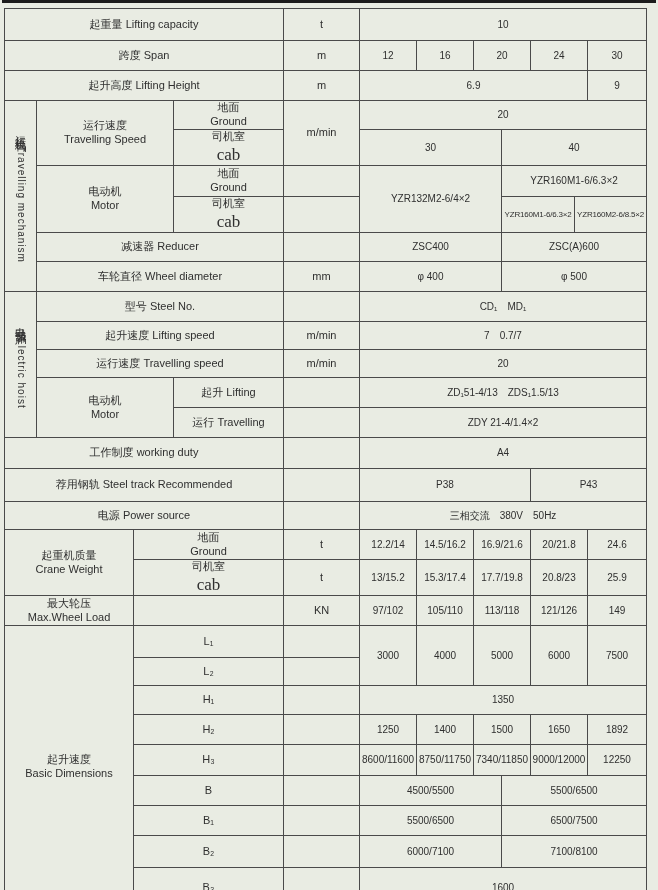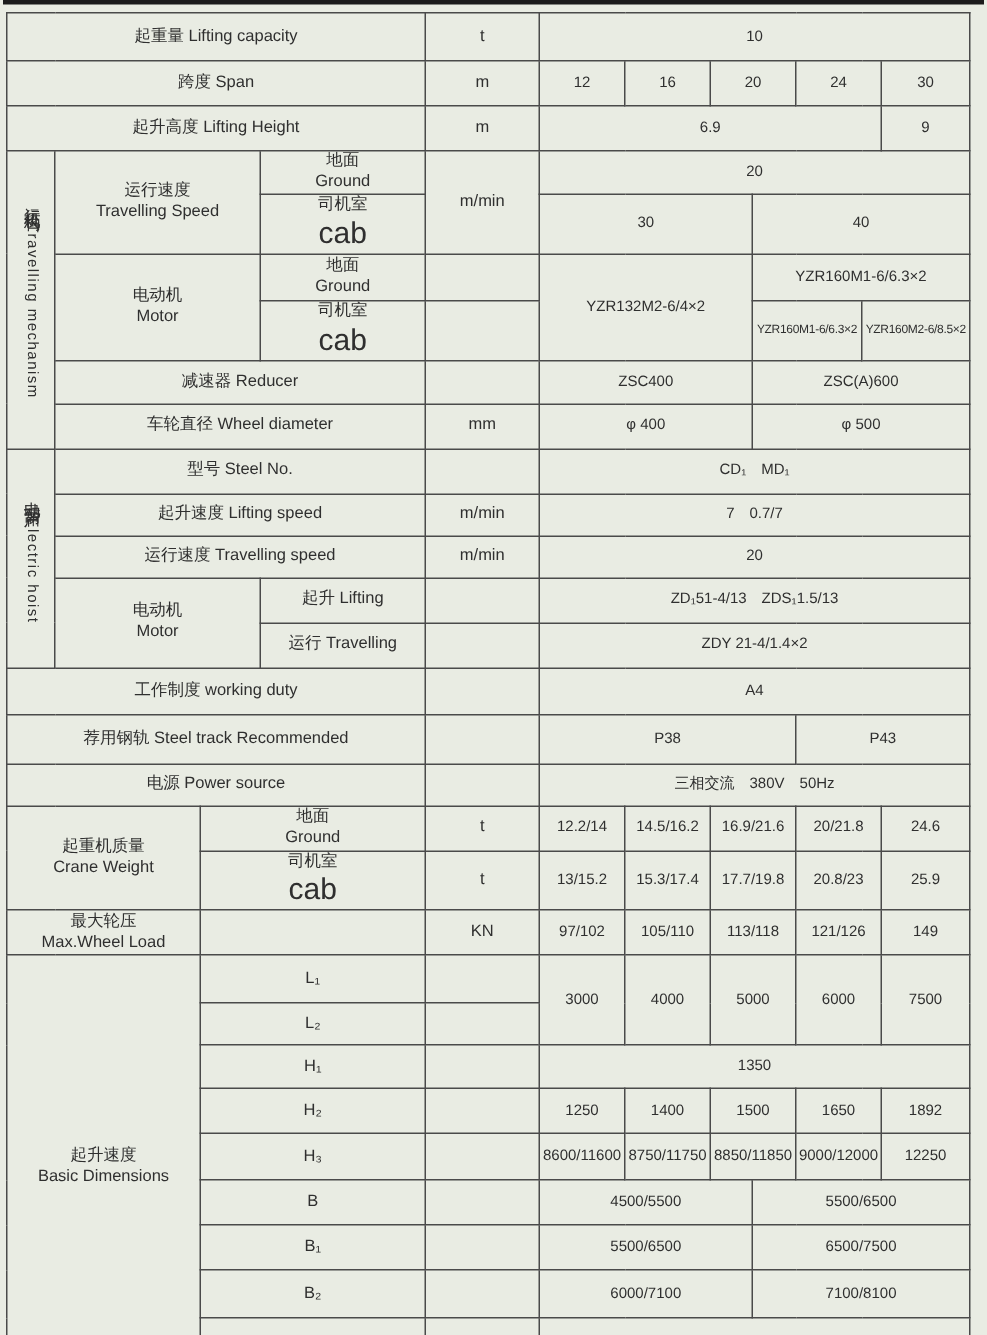--- a/index.html
+++ b/index.html
@@ -14,21 +14,21 @@
     position:absolute;left:4px;top:8px;
     border-collapse:collapse;table-layout:fixed;width:642px;
   }
   td{
     border:1px solid #4a4a4a;
     text-align:center;vertical-align:middle;
     font-size:11px;line-height:1.2;padding:0 1px;
     overflow:hidden;
   }
   .two-line div{line-height:1.25;}
-  .cab{font-size:20px;line-height:1.0;font-family:Liberation Sans, sans-serif;}
+  .cab{font-size:17px;line-height:1.0;font-family:Liberation Serif, serif;}
   .vtext{
     writing-mode:vertical-rl;text-orientation:mixed;
     margin:0 auto;font-size:11px;line-height:1.1;letter-spacing:2px;
     display:inline-block;
   }
   .vtext .ven{margin-top:12px;font-size:10px;letter-spacing:1px;}
   .small{font-size:8px;letter-spacing:-0.2px;}
   .mid{font-size:10px;}
   .valtxt{font-size:10px;}
 </style>
@@ -273,21 +273,21 @@
     <td colspan="2" class="valtxt">1500</td>
     <td colspan="2" class="valtxt">1650</td>
     <td class="valtxt">1892</td>
   </tr>
 
   <tr style="height:31px">
     <td colspan="2">H₃</td>
     <td></td>
     <td class="mid">8600/11600</td>
     <td class="mid">8750/11750</td>
-    <td colspan="2" class="mid">8850/11850</td>
+    <td colspan="2" class="mid">7340/11850</td>
     <td colspan="2" class="mid">9000/12000</td>
     <td class="mid">12250</td>
   </tr>
 
   <tr style="height:30px">
     <td colspan="2">B</td>
     <td></td>
     <td colspan="3" class="valtxt">4500/5500</td>
     <td colspan="4" class="valtxt">5500/6500</td>
   </tr>

